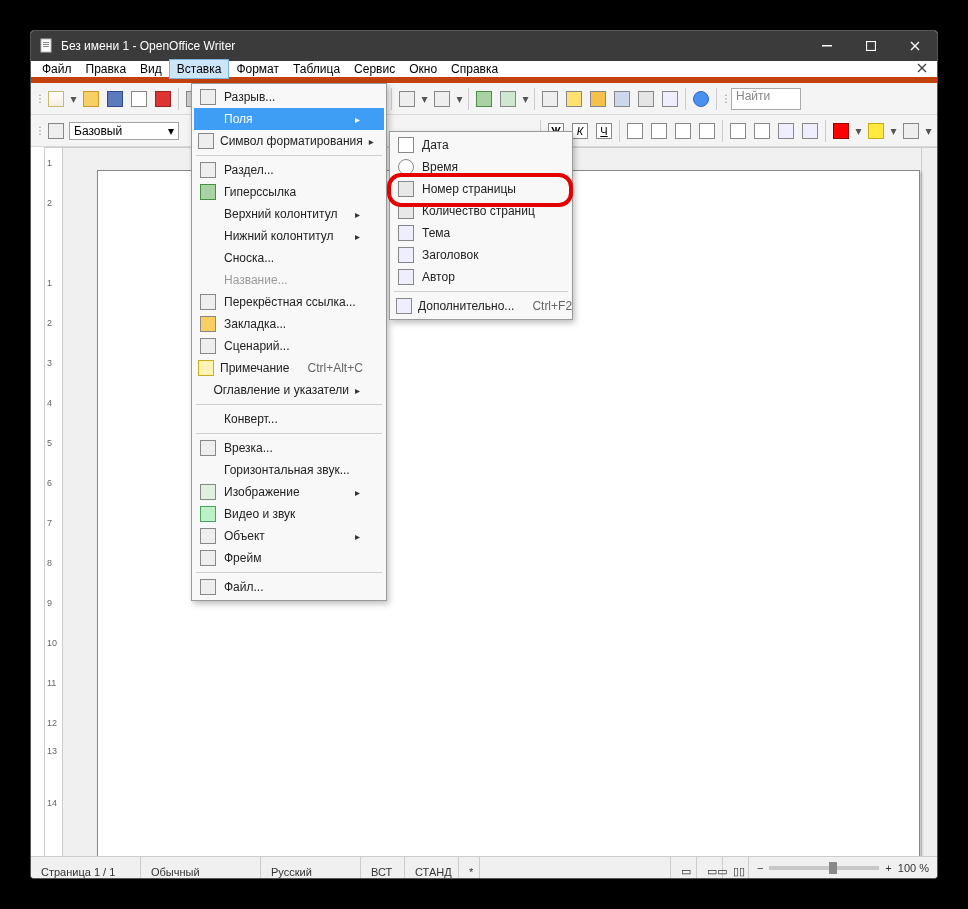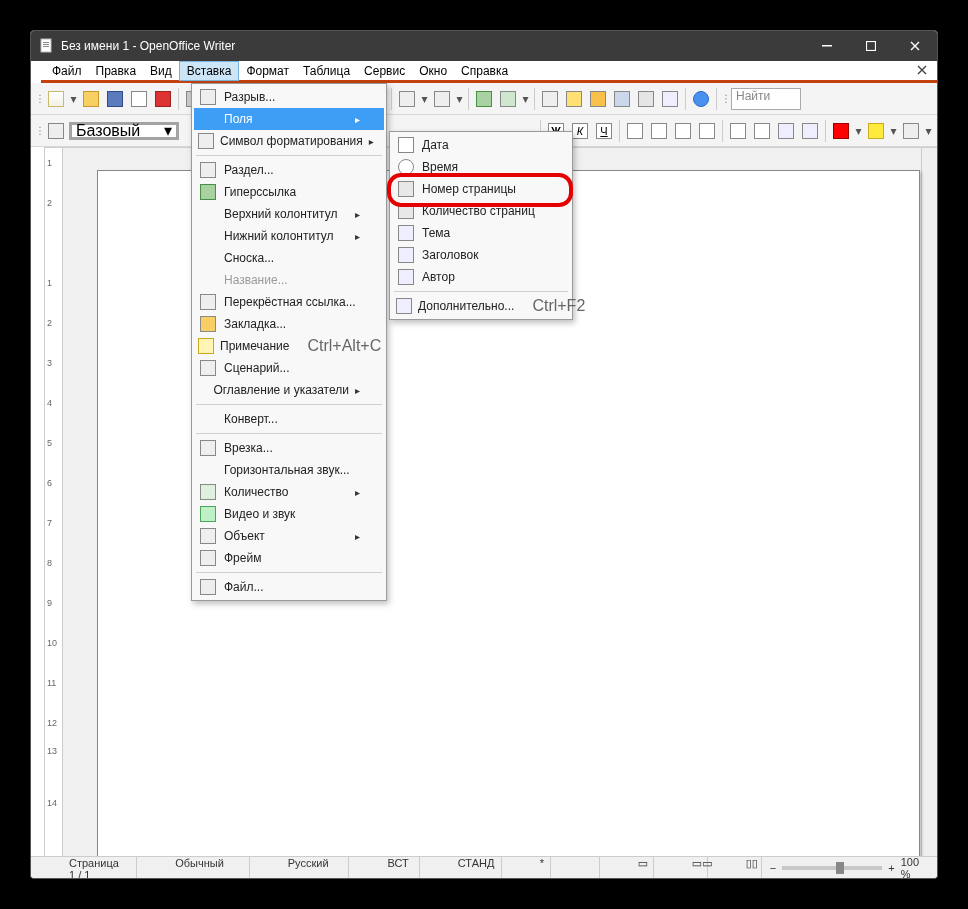--- a/index.html
+++ b/index.html
@@ -32,26 +32,25 @@
     align-items: center;
     padding-left: 8px;
     flex-shrink: 0;
   }
   .titlebar .appicon { width: 16px; height: 16px; margin-right: 6px; }
   .titlebar .title { flex: 1; font-size: 12px; }
   .titlebar .winbtn { width: 44px; height: 30px; display:flex; align-items:center; justify-content:center; color:#fff; }
   .menubar {
     height: 22px;
     background: #fff;
-    border-bottom: 3px solid #c2410c;
+    border-bottom: 6px solid #c2410c;
     display: flex;
     align-items: center;
     padding: 0 4px;
     flex-shrink: 0;
-    margin-left: 10px;
   }
   .menubar .menuitem { padding: 2px 7px; height: 20px; display:flex; align-items:center; }
   .menubar .menuitem.open { background:#cde6f7; border:1px solid #7bb2e0; }
   .menubar .close-doc { margin-left:auto; padding:2px 6px; }
   .toolbar {
     height: 32px;
     background: #f4f4f4;
     border-bottom: 1px solid #d8d8d8;
     display:flex;
     align-items:center;
@@ -62,22 +61,22 @@
   .toolbar.second { background:#f4f4f4; }
   .tb-btn {
     width: 22px; height:22px;
     display:flex; align-items:center; justify-content:center;
     border:1px solid transparent;
     cursor:default;
   }
   .tb-sep { width:1px; height:22px; background:#ccc; margin:0 2px; }
   .tb-drop { width:9px; text-align:center; color:#555;}
   .tb-combo {
-    height:18px; border:3px solid #a3a3a3; background:#fff; display:flex; align-items:center;
-    padding:0 4px; font-size:16px;
+    height:18px; border:1px solid #a3a3a3; background:#fff; display:flex; align-items:center;
+    padding:0 4px; font-size:12px;
   }
   .tb-find {
     height:22px; border:1px solid #aaa; background:#fff; width:70px; padding:0 4px; font-size:12px; color:#888;
   }
   .workarea {
     flex:1; display:flex; background:#f0f0f0; position:relative; overflow:hidden;
   }
   .side-rulerbox { width:14px; background:#fff; border-right:1px solid #ccc;}
   .hruler { height:18px; background:#fff; border-bottom:1px solid #ccc; font-size:9px; color:#666; position:relative; overflow:hidden;}
   .vruler { width:18px; background:#fff; border-right:1px solid #ccc; font-size:9px; color:#666; position:relative; overflow:hidden;}
@@ -85,21 +84,21 @@
   .page-area { flex:1; background:#f0f0f0; padding:22px 0 0 34px; position:relative;}
   .page {
     width: 823px; height: 720px;
     background:#fff; border:1px solid #888; box-shadow:2px 2px 3px rgba(0,0,0,.2);
   }
   .scroll-v { width:16px; background:#efefef; border-left:1px solid #ccc;}
   .statusbar {
     height: 22px; background:#f0f0f0; border-top:1px solid #ccc; display:flex; align-items:center;
     font-size:11px; color:#333; flex-shrink:0;
   }
-  .statusbar .cell { padding:0 10px; border-right:1px solid #ccc; height:100%; display:flex; align-items:flex-start;margin-left:28px;}
+  .statusbar .cell { padding:0 10px; border-right:1px solid #ccc; height:100%; display:flex; align-items:flex-end;}
   .statusbar .cell.flex { flex:1; border-right:1px solid #ccc;}
   .statusbar .zoom { margin-left:auto; display:flex; align-items:center; gap:6px; padding:0 8px;}
   .zoom-track { width:110px; height:4px; background:#c8c8c8; position:relative; }
   .zoom-thumb { position:absolute; width:8px; height:12px; background:#888; top:-4px; left:54%; }
 
   
   .dropdown {
     position:absolute;
     background:#f8f8f8;
     border:1px solid #9a9a9a;
@@ -110,21 +109,21 @@
   .dd-item {
     display:flex; align-items:center;
     height:22px; padding:1px 24px 1px 4px; gap:6px;
     font-size:12px; color:#222;
     white-space:nowrap;
   }
   .dd-item.highlight { background:#3e9ef5; color:#fff; }
   .dd-item.disabled { color:#9a9a9a; }
   .dd-item .dd-icon { width:20px; height:18px; display:flex; align-items:center; justify-content:center;}
   .dd-item .dd-text { flex:1; }
-  .dd-item .dd-accel { color:#666; font-size:16px; padding-left:12px;}
+  .dd-item .dd-accel { color:#666; font-size:12px; padding-left:12px;}
   .dd-item .dd-arrow { width:10px; text-align:right; color:#333; font-size:10px; }
   .dd-item.highlight .dd-arrow { color:#fff; }
   .dd-sep { height:1px; background:#d0d0d0; margin:3px 2px;}
 
   .dropdown.insert { left:160px; top:52px; width:196px; }
   .dropdown.fields { left:358px; top:100px; width:184px; }
 
   .red-callout {
     position:absolute;
     border:4px solid #e40000;
@@ -541,32 +540,32 @@
         <span class="dd-text">Перекрёстная ссылка...</span>
       </div>
     <div class="dd-item">
         <span class="dd-icon">
           <span class="ico bkm"></span>
         </span>
         <span class="dd-text">Закладка...</span>
       </div>
     <div class="dd-item">
         <span class="dd-icon">
+          <span class="ico scen"></span>
+        </span>
+        <span class="dd-text">Сценарий...</span>
+      </div>
+    <div class="dd-item">
+        <span class="dd-icon">
           <span class="ico note"></span>
         </span>
         <span class="dd-text">Примечание</span>
         <span class="dd-accel">Ctrl+Alt+C</span>
       </div>
     <div class="dd-item">
-        <span class="dd-icon">
-          <span class="ico scen"></span>
-        </span>
-        <span class="dd-text">Сценарий...</span>
-      </div>
-    <div class="dd-item">
         <span class="dd-icon"></span>
         <span class="dd-text">Оглавление и указатели</span>
         <span class="dd-arrow">▸</span>
       </div>
     <div class="dd-sep"></div>
     <div class="dd-item">
         <span class="dd-icon"></span>
         <span class="dd-text">Конверт...</span>
       </div>
     <div class="dd-sep"></div>
@@ -577,21 +576,21 @@
         <span class="dd-text">Врезка...</span>
       </div>
     <div class="dd-item">
         <span class="dd-icon"></span>
         <span class="dd-text">Горизонтальная звук...</span>
       </div>
     <div class="dd-item">
         <span class="dd-icon">
           <span class="ico img"></span>
         </span>
-        <span class="dd-text">Количество</span>
+        <span class="dd-text">Изображение</span>
         <span class="dd-arrow">▸</span>
       </div>
     <div class="dd-item">
         <span class="dd-icon">
           <span class="ico med"></span>
         </span>
         <span class="dd-text">Видео и звук</span>
       </div>
     <div class="dd-item">
         <span class="dd-icon">

